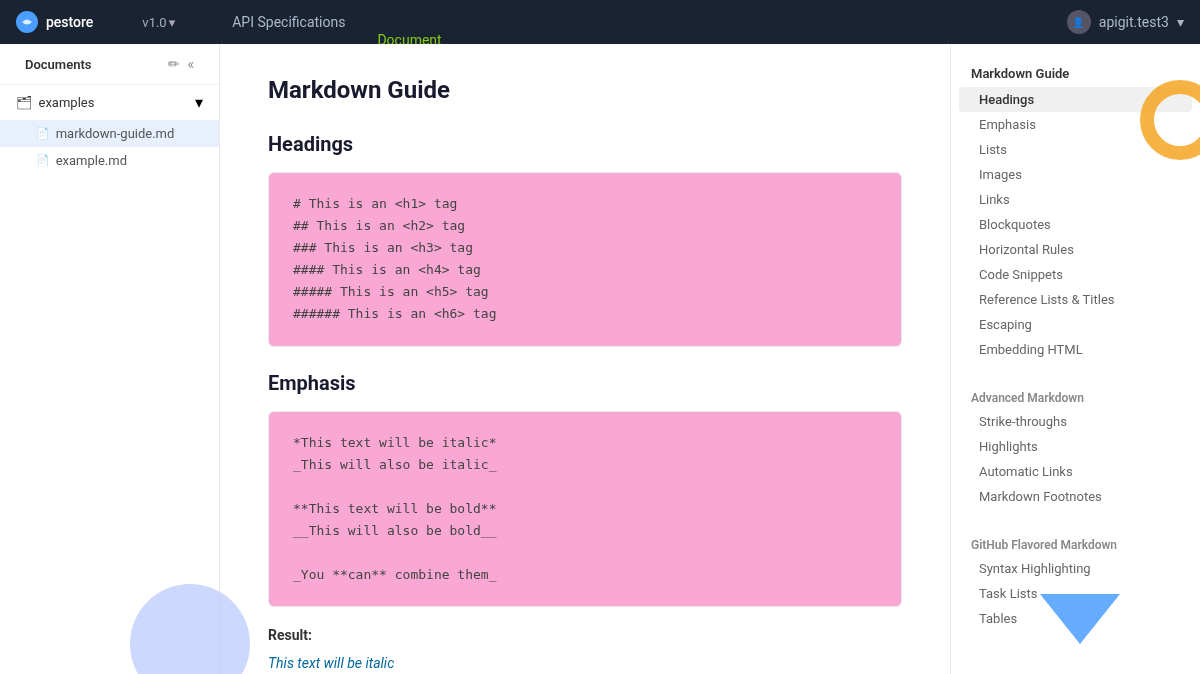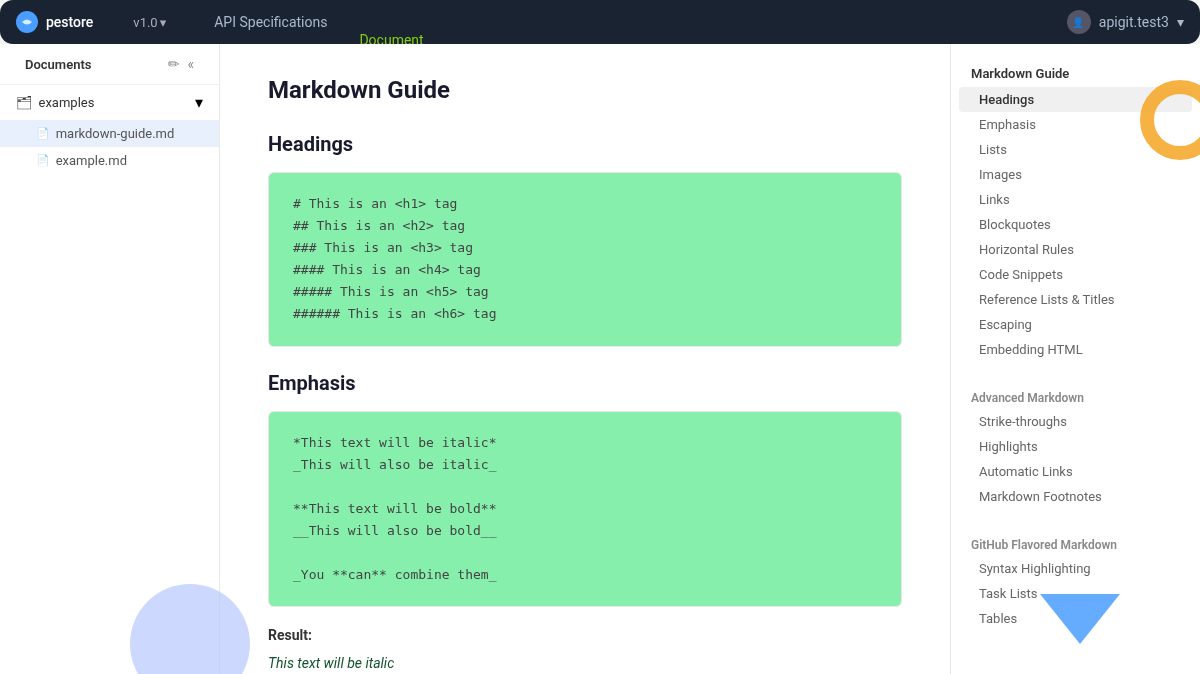--- a/index.html
+++ b/index.html
@@ -4,22 +4,21 @@
   <style>
     * { box-sizing: border-box; margin: 0; padding: 0; }
     body { font-family: -apple-system, BlinkMacSystemFont, 'Segoe UI', Roboto, sans-serif; background: #f5f5f5; height: 674px; overflow: hidden; }
 
     
     .top-nav {
       background: #1a2332;
       height: 44px;
       display: flex;
       padding: 0 16px;
-      gap: 0;
-      border-radius: 13px;
+      gap: 9px;
     }
     .nav-brand {
       display: flex;
       align-items: center;
       gap: 8px;
       color: white;
       font-size: 14px;
       font-weight: 500;
       margin-right: 40px;
     }
@@ -171,39 +170,39 @@
       margin-bottom: 28px;
     }
     .section-heading {
       font-size: 20px;
       font-weight: 700;
       color: #1a1a2e;
       margin-bottom: 16px;
       margin-top: 24px;
     }
     .code-block {
-      background: #86efac;
+      background: #f9a8d4;
       border: 1px solid #e8e8e8;
       border-radius: 6px;
       padding: 20px 24px;
       font-family: 'Courier New', Courier, monospace;
       font-size: 13px;
       color: #444;
       line-height: 1.7;
       margin-bottom: 20px;
     }
     .result-label {
       font-size: 14px;
       color: #333;
       margin-bottom: 12px;
       font-weight: 700;
     }
     .result-italic {
       font-style: italic;
-      color: #14532d;
+      color: #0369a1;
       font-size: 14px;
       margin-bottom: 10px;
     }
 
     
     .toc-sidebar {
       width: 250px;
       flex-shrink: 0;
       padding: 16px 8px;
       overflow-y: auto;

